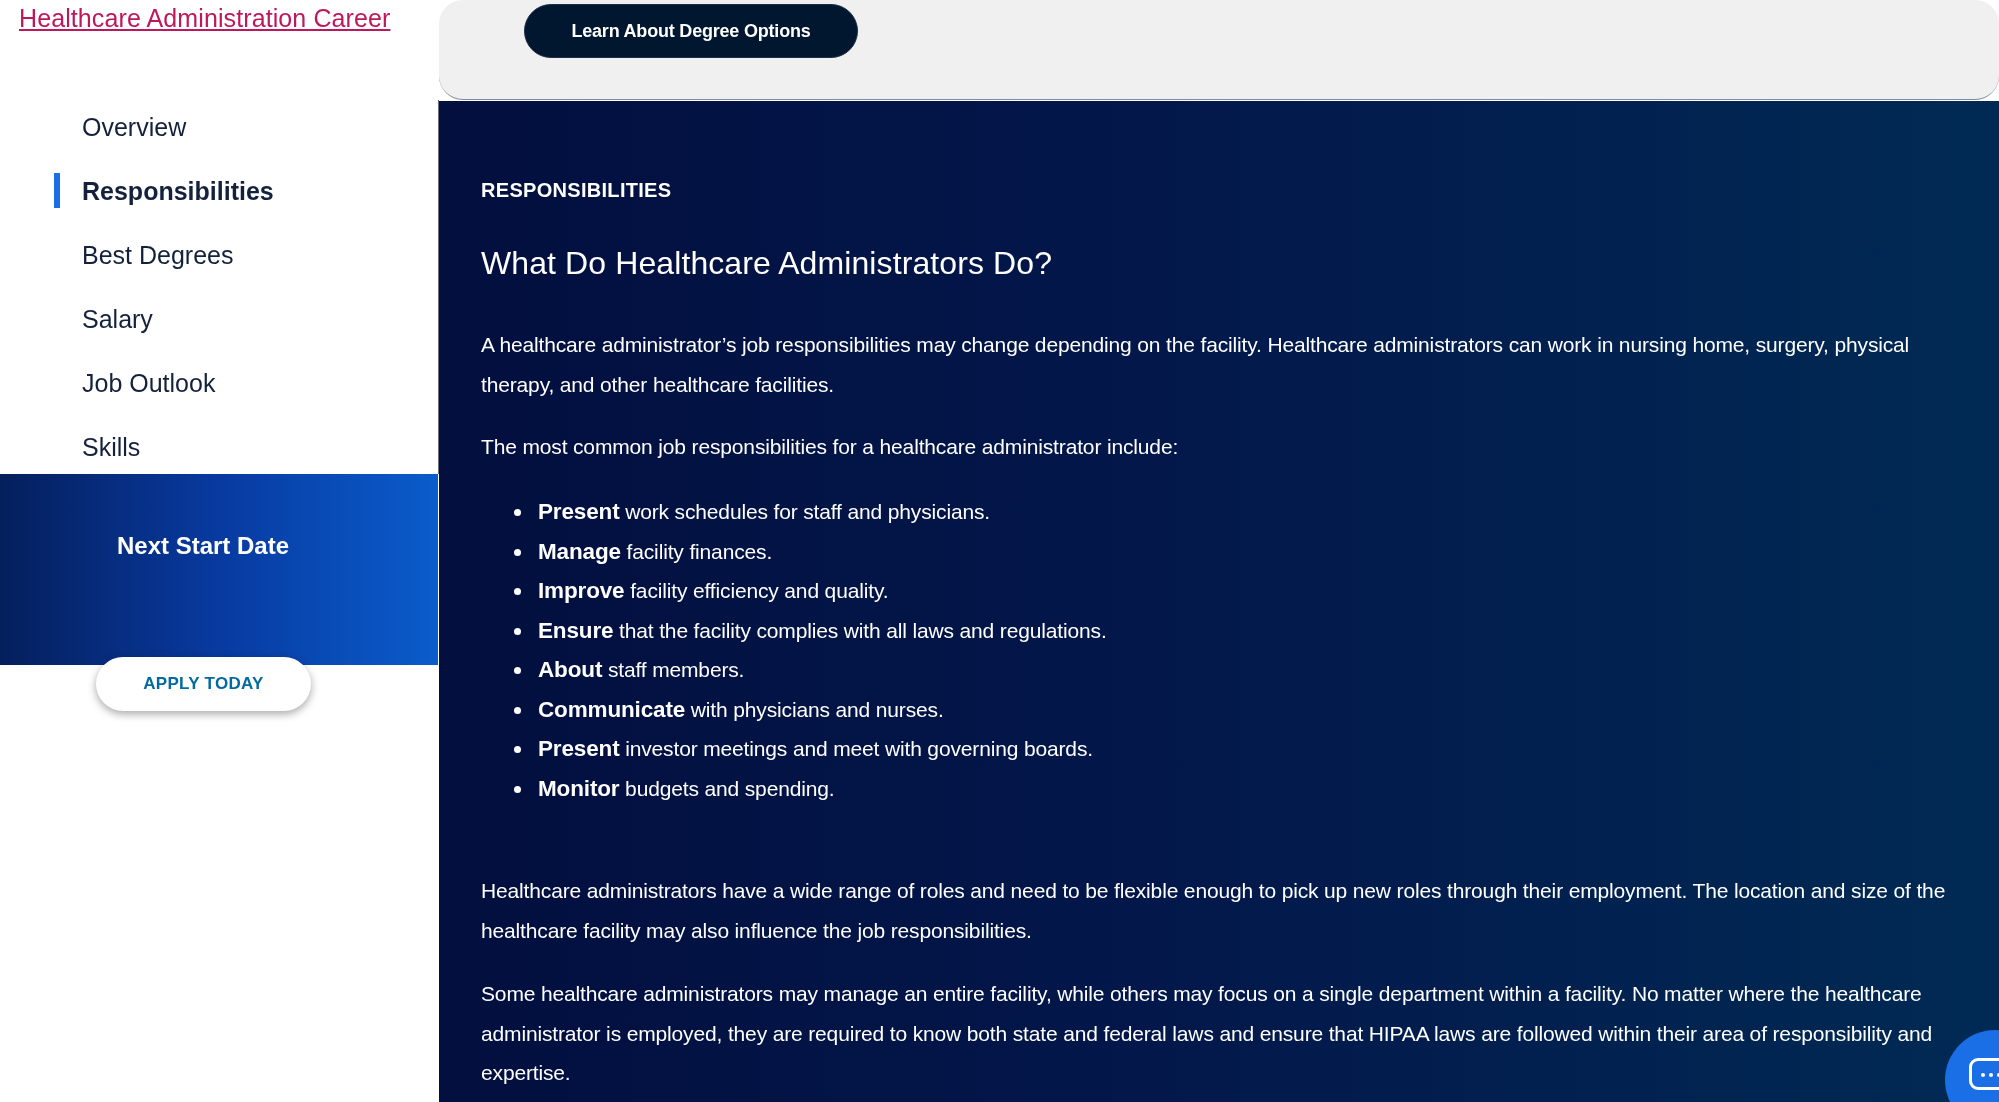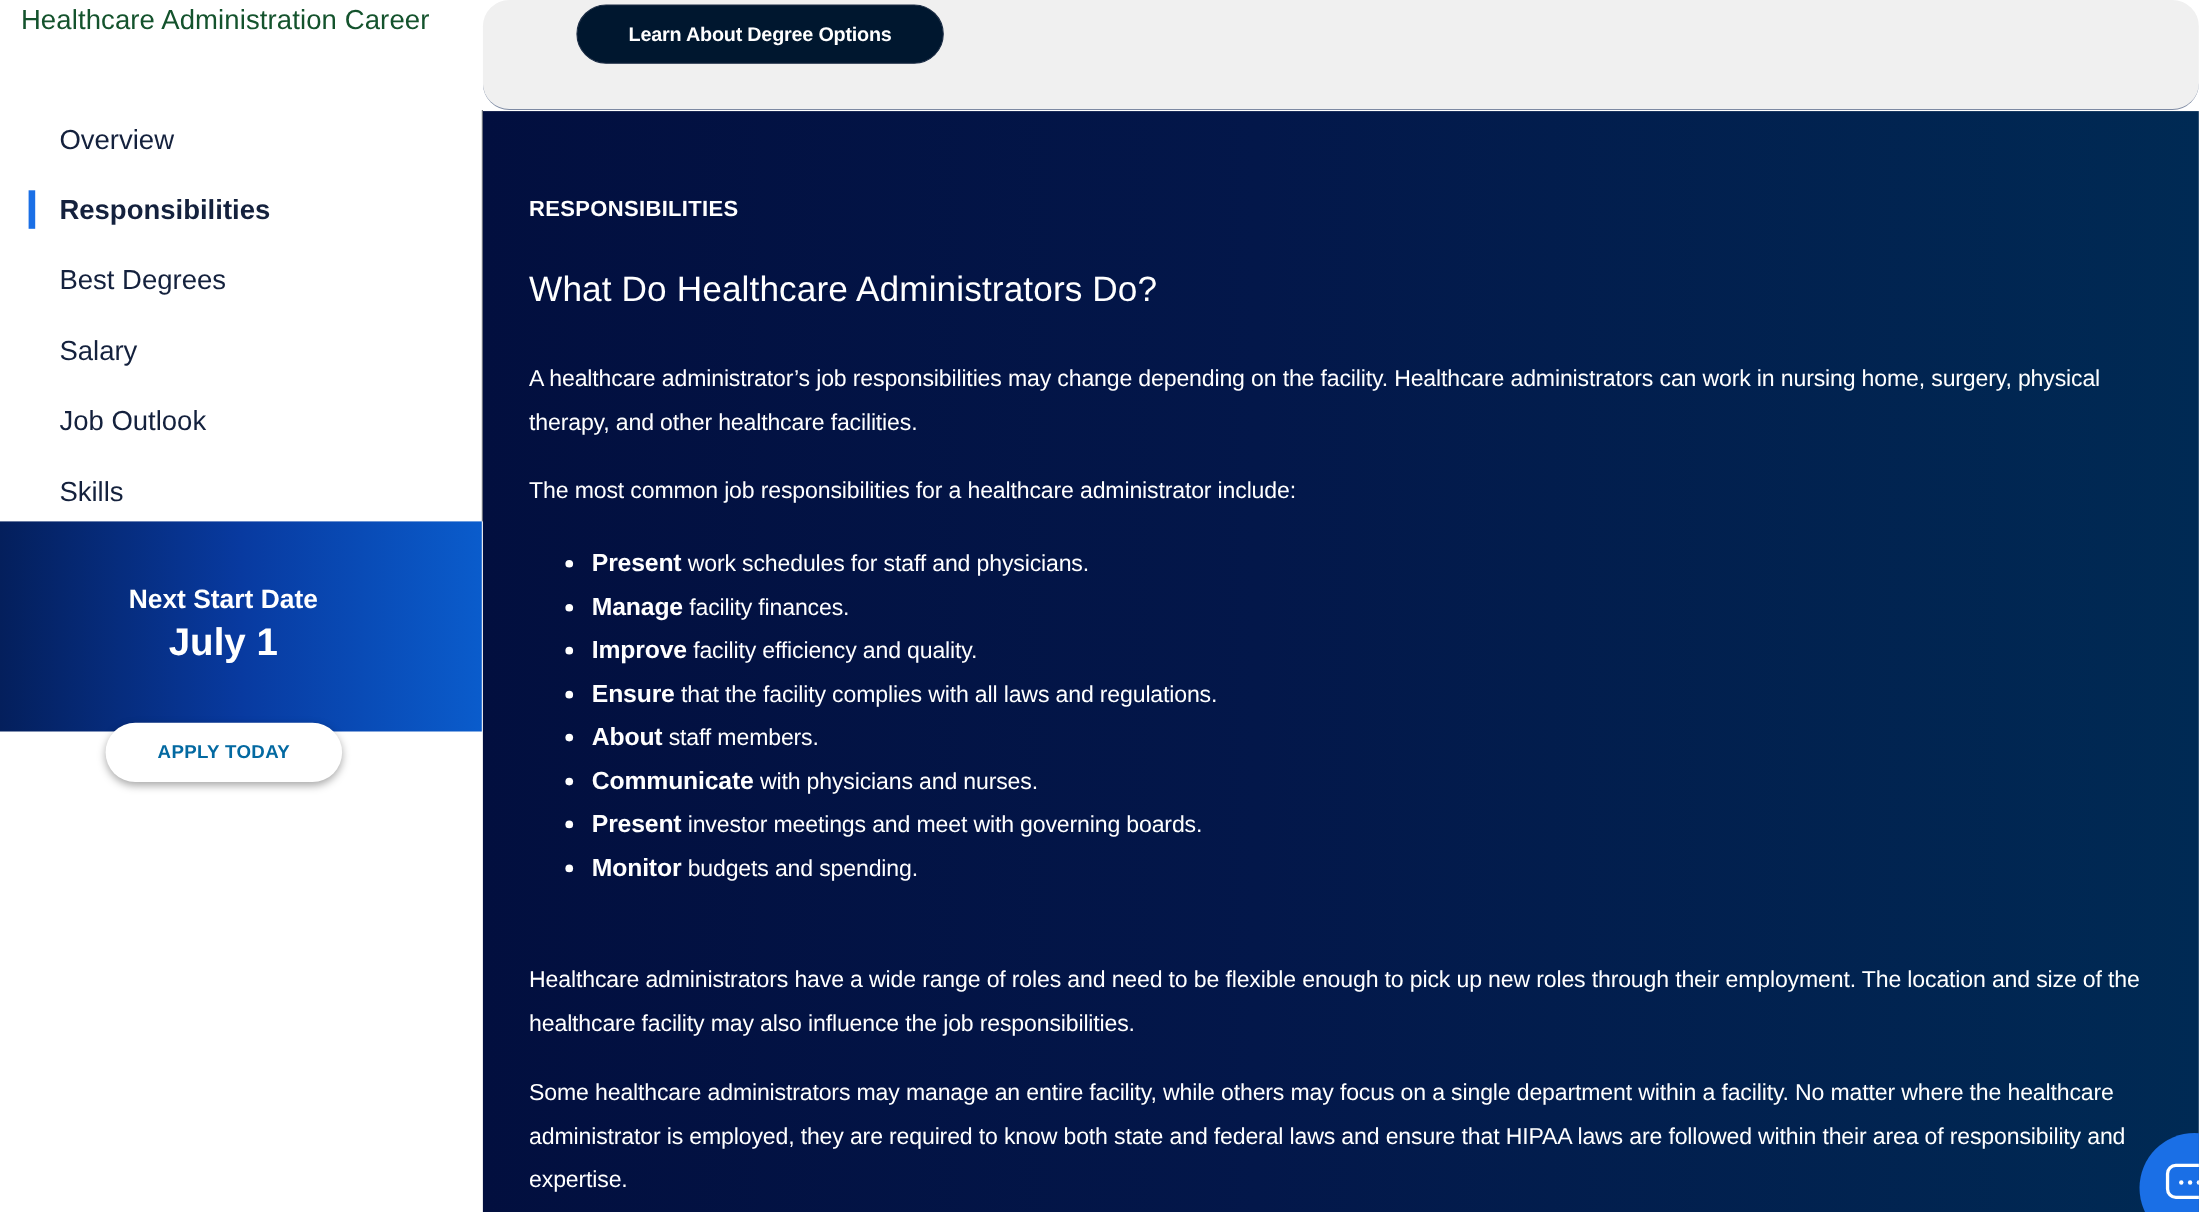--- a/index.html
+++ b/index.html
@@ -11,31 +11,32 @@
     color: #0e1e3a;
   }
 
   
   .sidebar {
     position: absolute; left: 0; top: 0; width: 439px; height: 1102px;
     background: #ffffff;
   }
   .sidebar-title {
     position: absolute; left: 19px; top: 0px; width: 400px;
-    font-size: 25px; line-height: 36px; font-weight: 500; color: #14532d;
+    font-size: 25px; line-height: 36px; font-weight: 500; color: #be185d;
     letter-spacing: 0.1px;
+    text-decoration: underline;
   }
   .sidebar-divider {
     position: absolute; left: 438px; top: 100px; width: 1px; height: 374px;
     background: #6a6e77;
   }
   .nav { position: absolute; left: 0; top: 95px; width: 438px; }
   .nav-item {
     position: relative; height: 64px; display: flex; align-items: center;
-    padding-left: 54px; font-size: 25px; color: #14213d; cursor: pointer;
+    padding-left: 54px; font-size: 25px; color: #14213d; cursor: pointer; margin-left: 28px;
   }
   .nav-item.active { font-weight: 700; }
   .nav-item .indicator {
     position: absolute; left: 26px; top: 14px; width: 6px; height: 35px;
     background: #1a6fe6; display: none;
   }
   .nav-item.active .indicator { display: block; }
 
   .promo {
     position: absolute; left: 0; top: 474px; width: 438px; height: 191px;
@@ -149,21 +150,20 @@
       <span>Job Outlook</span>
     </div>
     <div class="nav-item">
 
       <span>Skills</span>
     </div>
   </nav>
 
   <div class="promo">
     <div class="promo-label">Next Start Date</div>
-    <div class="promo-date">July 1</div>
     <button class="apply-btn">APPLY TODAY</button>
   </div>
 </aside>
 
 <div class="topband">
   <button class="learn-btn">Learn About Degree Options</button>
 </div>
 
 <section class="main">
   <div class="eyebrow">RESPONSIBILITIES</div>

